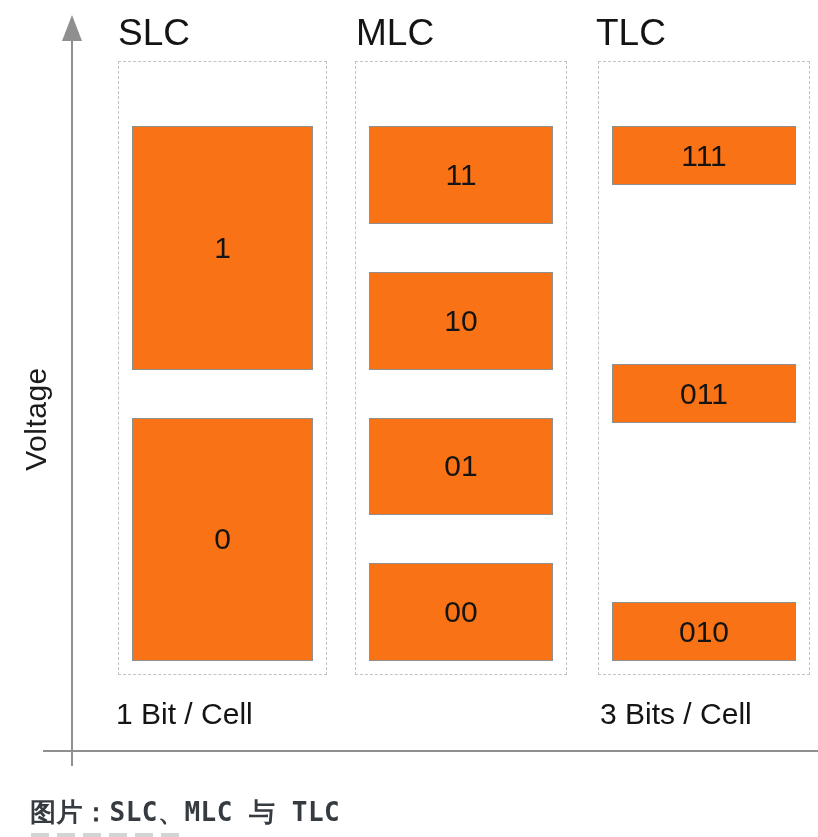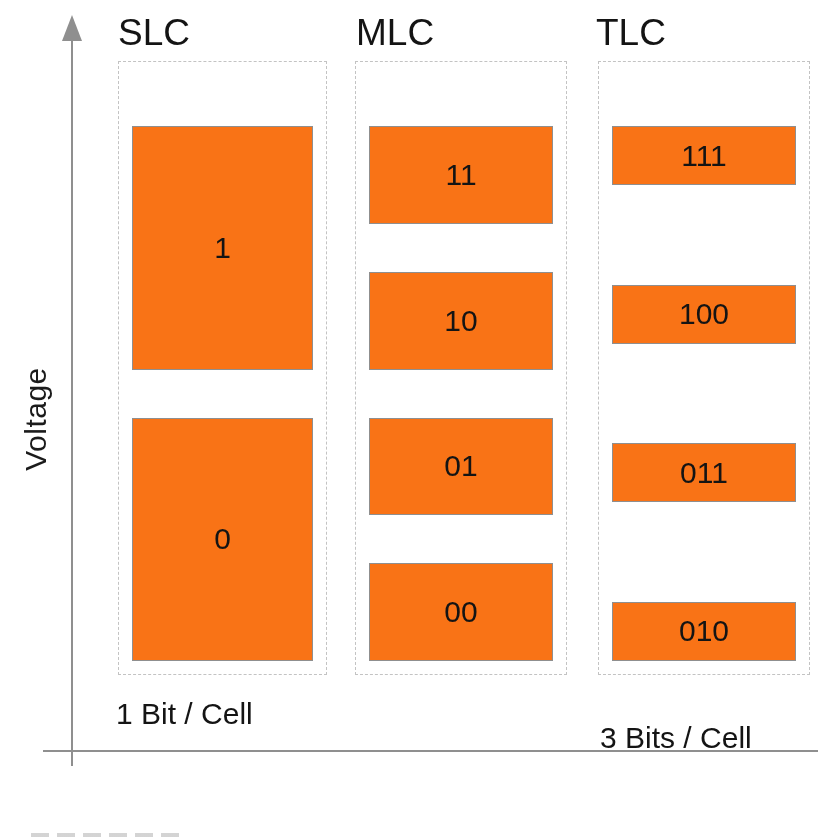--- a/index.html
+++ b/index.html
@@ -59,21 +59,21 @@
     font-size: 30px;
     line-height: 32px;
     color: #141414;
     white-space: nowrap;
   }
   .h-slc { left: 118px; }
   .h-mlc { left: 356px; }
   .h-tlc { left: 596px; }
   .f-slc { left: 116px; }
   .f-mlc { left: 356px; }
-  .f-tlc { left: 600px; margin-top: 24px; }
+  .f-tlc { left: 600px; }
 
   
   .col-group {
     position: absolute;
     top: 61px;
     height: 614px;
     box-sizing: border-box;
     border: 1px dashed #c3c3c3;
     padding: 16px 13px 13px 13px;
     display: flex;
@@ -143,23 +143,23 @@
 
   <div class="col-group g-mlc">
     <div class="cell">11</div>
     <div class="cell">10</div>
     <div class="cell">01</div>
     <div class="cell">00</div>
   </div>
 
   <div class="col-group g-tlc">
     <div class="cell">111</div>
-    <div class="cell">100</div>
     <div class="cell">011</div>
     <div class="cell">010</div>
   </div>
 
   <div class="col-footer f-slc">1 Bit / Cell</div>
   <div class="col-footer f-tlc">3 Bits / Cell</div>
 
+  <div class="caption">图片：SLC、MLC 与 TLC</div>
   <div class="cutoff-line"></div>
 
 </div>
 
 </body></html>

